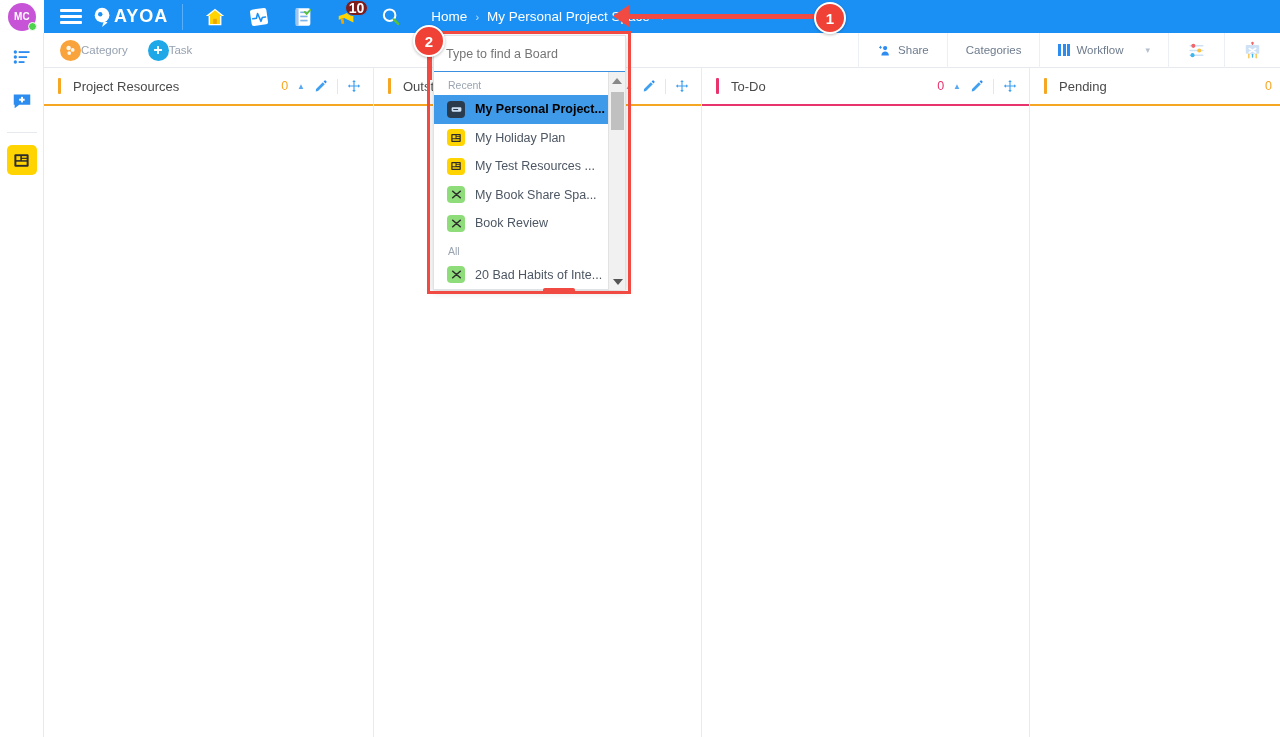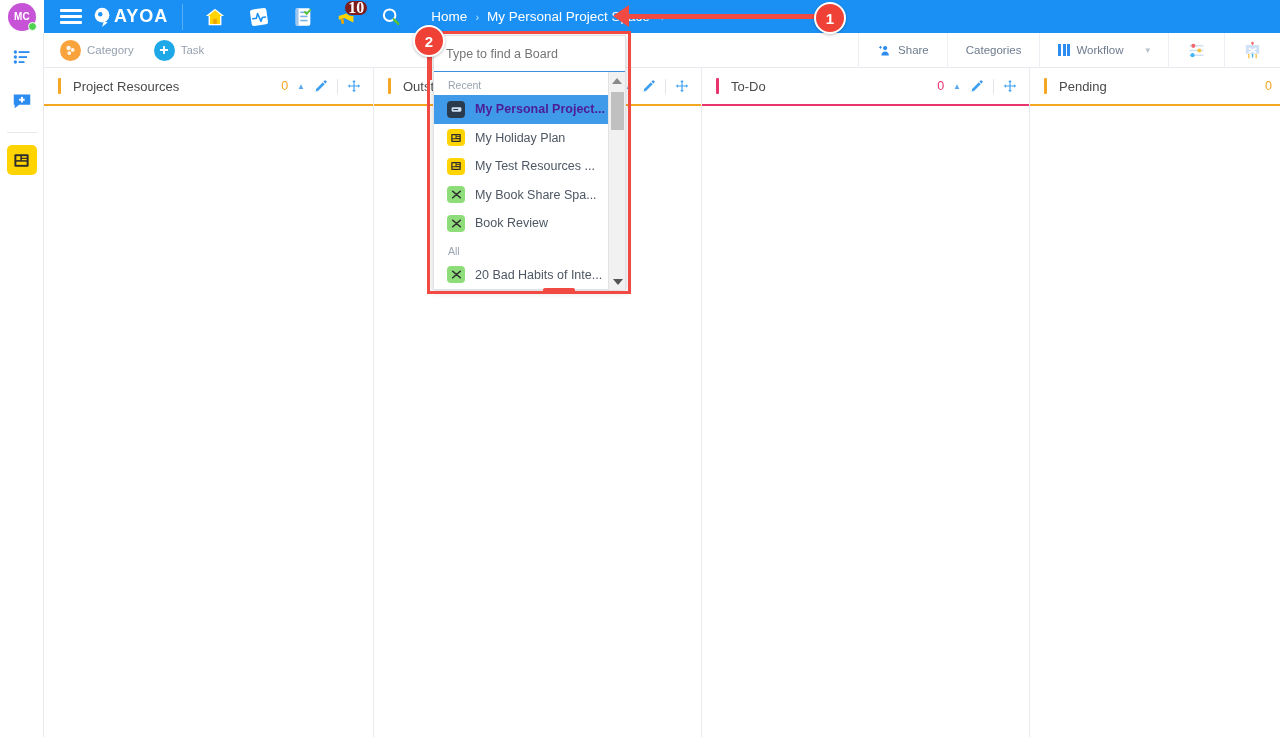--- a/index.html
+++ b/index.html
@@ -36,23 +36,23 @@
   .hamburger span { display:block; height:2.5px; background:#fff; margin:3.5px 0; border-radius:1px;}
   .brand { display: flex; align-items: center; margin-left: 10px; }
   .brand-logo { width: 22px; height: 22px; }
   .brand-text { color: #fff; font-size: 18px; font-weight: bold; letter-spacing: 1px; }
   .top-sep { width: 1px; height: 26px; background: rgba(255,255,255,.28); margin: 0 14px; }
   .top-icons { display: flex; align-items: center; gap: 20px; margin-left: 6px; }
   .tbicon { position: relative; width: 24px; height: 24px; cursor: pointer;
             display:flex; align-items:center; justify-content:center;}
   .badge10 {
     position: absolute; top: -5px; right: -9px; min-width: 17px; height: 16px;
-    background: #7f1d1d; color: #fff; border-radius: 9px; font-size: 16px;
+    background: #7f1d1d; color: #fff; border-radius: 9px; font-size: 14px;
     display: flex; align-items: center; justify-content: center; padding: 0 3px;
-    border: 1.5px solid #1a90f5; font-weight: bold; font-family: Liberation Serif, serif;
+    border: 1.5px solid #1a90f5; font-weight: bold;
   }
   .breadcrumb { display: flex; align-items: center; margin-left: 28px; gap: 8px; }
   .bc-item { color: #fff; font-size: 13.5px; cursor: pointer; }
   .bc-sep { color: rgba(255,255,255,.75); font-size: 11px; }
   .bc-caret { color: #fff; font-size: 9px; margin-left: 2px; }
 
   
   .rail {
     position: absolute; left: 0; top: 33px; width: 44px; height: 704px;
     background: #fff; border-right: 1px solid #e6eaef;
@@ -63,21 +63,21 @@
   .rail-div { width: 30px; height: 1px; background: #e6eaef; margin: 2px 0 12px 0; }
   .rail-active { background: #ffd400; }
 
   
   .toolbar {
     position: absolute; left: 44px; top: 33px; width: 1236px; height: 35px;
     background: #fff; border-bottom: 1px solid #e6eaef;
     display: flex; align-items: center;
   }
   .tool-left { display: flex; align-items: center; padding-left: 16px; gap: 8px; }
-  .tool-btn { display: flex; align-items: center; gap: 6px; cursor: pointer; padding-right: 12px;}
+  .tool-btn { display: flex; align-items: center; cursor: pointer; padding-right: 12px;}
   .tool-label { font-size: 11.5px; color: #97a2b0; }
   .circ { width: 21px; height: 21px; border-radius: 50%; display:flex;
           align-items:center; justify-content:center; }
   .circ-orange { background: #f9a33c; }
   .circ-blue { background: #1ea8e8; color: #fff; font-size: 15px; font-weight: bold; line-height: 1;}
   .tool-right { margin-left: auto; display: flex; align-items: stretch; height: 35px; }
   .tr-cell { display: flex; align-items: center; gap: 6px; padding: 0 18px;
              border-left: 1px solid #eceff3; font-size: 11.5px; color: #6d7b8d; cursor: pointer; }
   .wf-bars { display: flex; gap: 1.5px; }
   .wf-bars i { display:block; width: 3px; height: 12px; background: #2d8cf0; }
@@ -112,21 +112,21 @@
   .dd-search input {
     border: 0; outline: none; width: 100%; font-size: 12.5px; color: #8b96a3;
     font-family: "Liberation Sans", sans-serif; background: transparent;
   }
   .dd-list { position: relative; height: 218px; overflow: hidden; }
   .dd-section { font-size: 10.5px; color: #9aa4b0; padding: 7px 0 4px 14px; }
   .dd-row {
     height: 28.5px; display: flex; align-items: center; gap: 10px; padding-left: 13px;
     font-size: 12.5px; color: #4d5763; cursor: pointer;
   }
-  .dd-row.sel { background: #3f9bea; color: #4c1d95; font-weight: bold; }
+  .dd-row.sel { background: #3f9bea; color: #000000; font-weight: bold; }
   .dd-ico { width: 18px; height: 17px; border-radius: 4px; flex: none;
             display:flex; align-items:center; justify-content:center; }
   .ico-task   { background: #2a3b4d; }
   .ico-white  { background: #ffd400; }
   .ico-mind   { background: #8fdc7b; }
   .dd-label { white-space: nowrap; overflow: hidden; }
   .dd-scroll {
     position: absolute; right: 0; top: 0; width: 17px; height: 218px;
     background: #f1f1f1; border-left: 1px solid #e2e2e2;
   }

